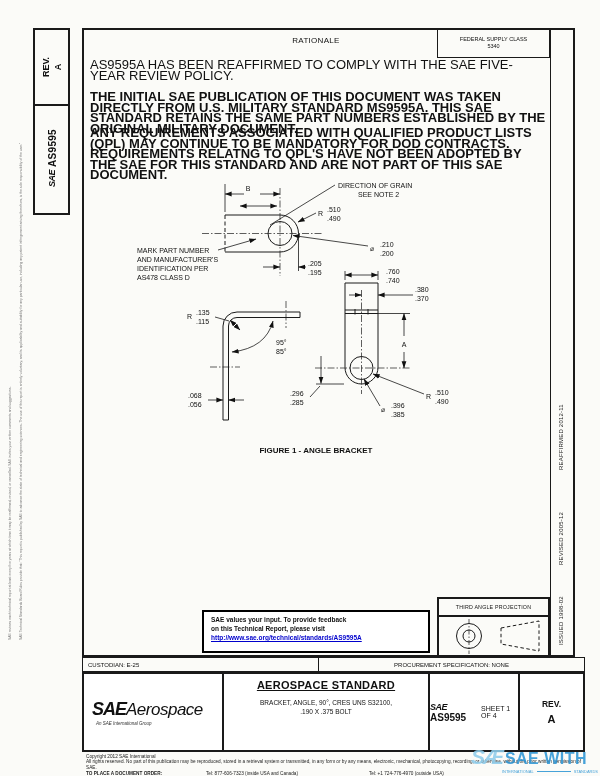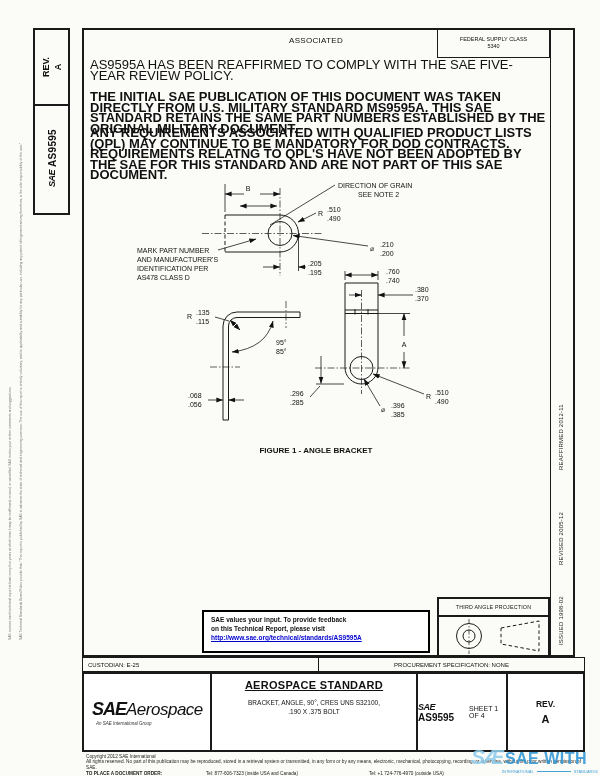--- a/index.html
+++ b/index.html
@@ -37,21 +37,21 @@
   .feedback a{color:#0000cc;text-decoration:underline;}
   .projection{left:437px;top:597px;width:113px;height:60px;border:2px solid #1a1a1a;box-sizing:border-box;background:#fbfbf8;}
   .projection .hd{height:16px;border-bottom:2px solid #1a1a1a;display:flex;align-items:center;justify-content:center;
                   font-size:5.3px;letter-spacing:0.2px;}
   
   .cust-row{left:82px;top:657px;width:503px;height:15px;border:1.5px solid #1a1a1a;box-sizing:border-box;display:flex;background:#fbfbf8;}
   .cust-cell{width:236px;border-right:1.5px solid #1a1a1a;font-size:6px;display:flex;align-items:center;padding-left:5px;box-sizing:border-box;}
   .proc-cell{flex:1;font-size:6px;display:flex;align-items:center;justify-content:center;}
   .title-block{left:82px;top:672px;width:503px;height:80px;border:2px solid #1a1a1a;box-sizing:border-box;display:flex;background:#fff;}
   .tb-cell{border-right:2px solid #1a1a1a;box-sizing:border-box;}
-  .tb-logo{width:128px;display:flex;flex-direction:column;justify-content:center;padding-left:8px;}
+  .tb-logo{width:140px;display:flex;flex-direction:column;justify-content:center;padding-left:8px;}
   .logo-sae{font-style:italic;font-weight:900;font-size:18px;letter-spacing:-1px;display:inline;}
   .logo-aero{font-style:italic;font-size:17px;letter-spacing:-0.5px;display:inline;}
   .logo-tag{font-style:italic;font-size:4.5px;color:#333;margin-top:1px;margin-left:4px;}
   .tb-std{width:206px;text-align:center;padding-top:5px;}
   .std-type{font-weight:bold;font-size:11px;text-decoration:underline;letter-spacing:0.3px;}
   .std-sub{font-size:6.5px;line-height:9px;margin-top:7px;}
   .tb-num{width:90px;display:flex;flex-direction:row;justify-content:center;align-items:center;gap:7px;}
   .tb-num .num{font-size:10px;font-weight:bold;}
   .tb-num .sheet{font-size:7px;}
   .tb-rev{flex:1;border-right:none;display:flex;flex-direction:column;align-items:center;justify-content:center;gap:4px;}
@@ -95,21 +95,21 @@
 <div class="abs frame-inner-right"></div>
 
 <div class="vrot vdate" style="left:558px;top:470px;">REAFFIRMED 2012-11</div>
 <div class="vrot vdate" style="left:558px;top:565px;">REVISED 2005-12</div>
 <div class="vrot vdate" style="left:558px;top:645px;">ISSUED 1998-02</div>
 
 <div class="abs fsc-box">
   <div>FEDERAL SUPPLY CLASS</div>
   <div>5340</div>
 </div>
-<div class="abs rationale">ASSOCIATED</div>
+<div class="abs rationale">RATIONALE</div>
 <div class="abs para" style="top:60px;">AS9595A HAS BEEN REAFFIRMED TO COMPLY WITH THE SAE FIVE-YEAR REVIEW POLICY.</div>
 <div class="abs para b" style="top:92px;">THE  INITIAL SAE PUBLICATION OF THIS DOCUMENT WAS TAKEN DIRECTLY FROM  U.S. MILITARY STANDARD MS9595A. THIS SAE STANDARD RETAINS THE SAME PART NUMBERS ESTABLISHED BY THE ORIGINAL MILITARY DOCUMENT.</div>
 <div class="abs para b" style="top:128px;">ANY REQUIREMENTS ASSOCIATED WITH QUALIFIED PRODUCT LISTS (QPL) MAY CONTINUE TO BE MANDATORY FOR DOD CONTRACTS.  REQUIREMENTS RELATNG TO QPL'S HAVE NOT BEEN ADOPTED BY THE SAE FOR THIS STANDARD AND ARE NOT PART OF THIS SAE DOCUMENT.</div>
 
 <svg class="abs fig-svg" width="400" height="268" viewBox="0 0 400 268">
   <defs>
     <marker id="ah" viewBox="0 0 10 8" refX="9.5" refY="4" markerWidth="9" markerHeight="7" orient="auto-start-reverse">
       <path d="M0,0.6 L10,4 L0,7.4 Z" fill="#111"></path>
     </marker>
   </defs>

